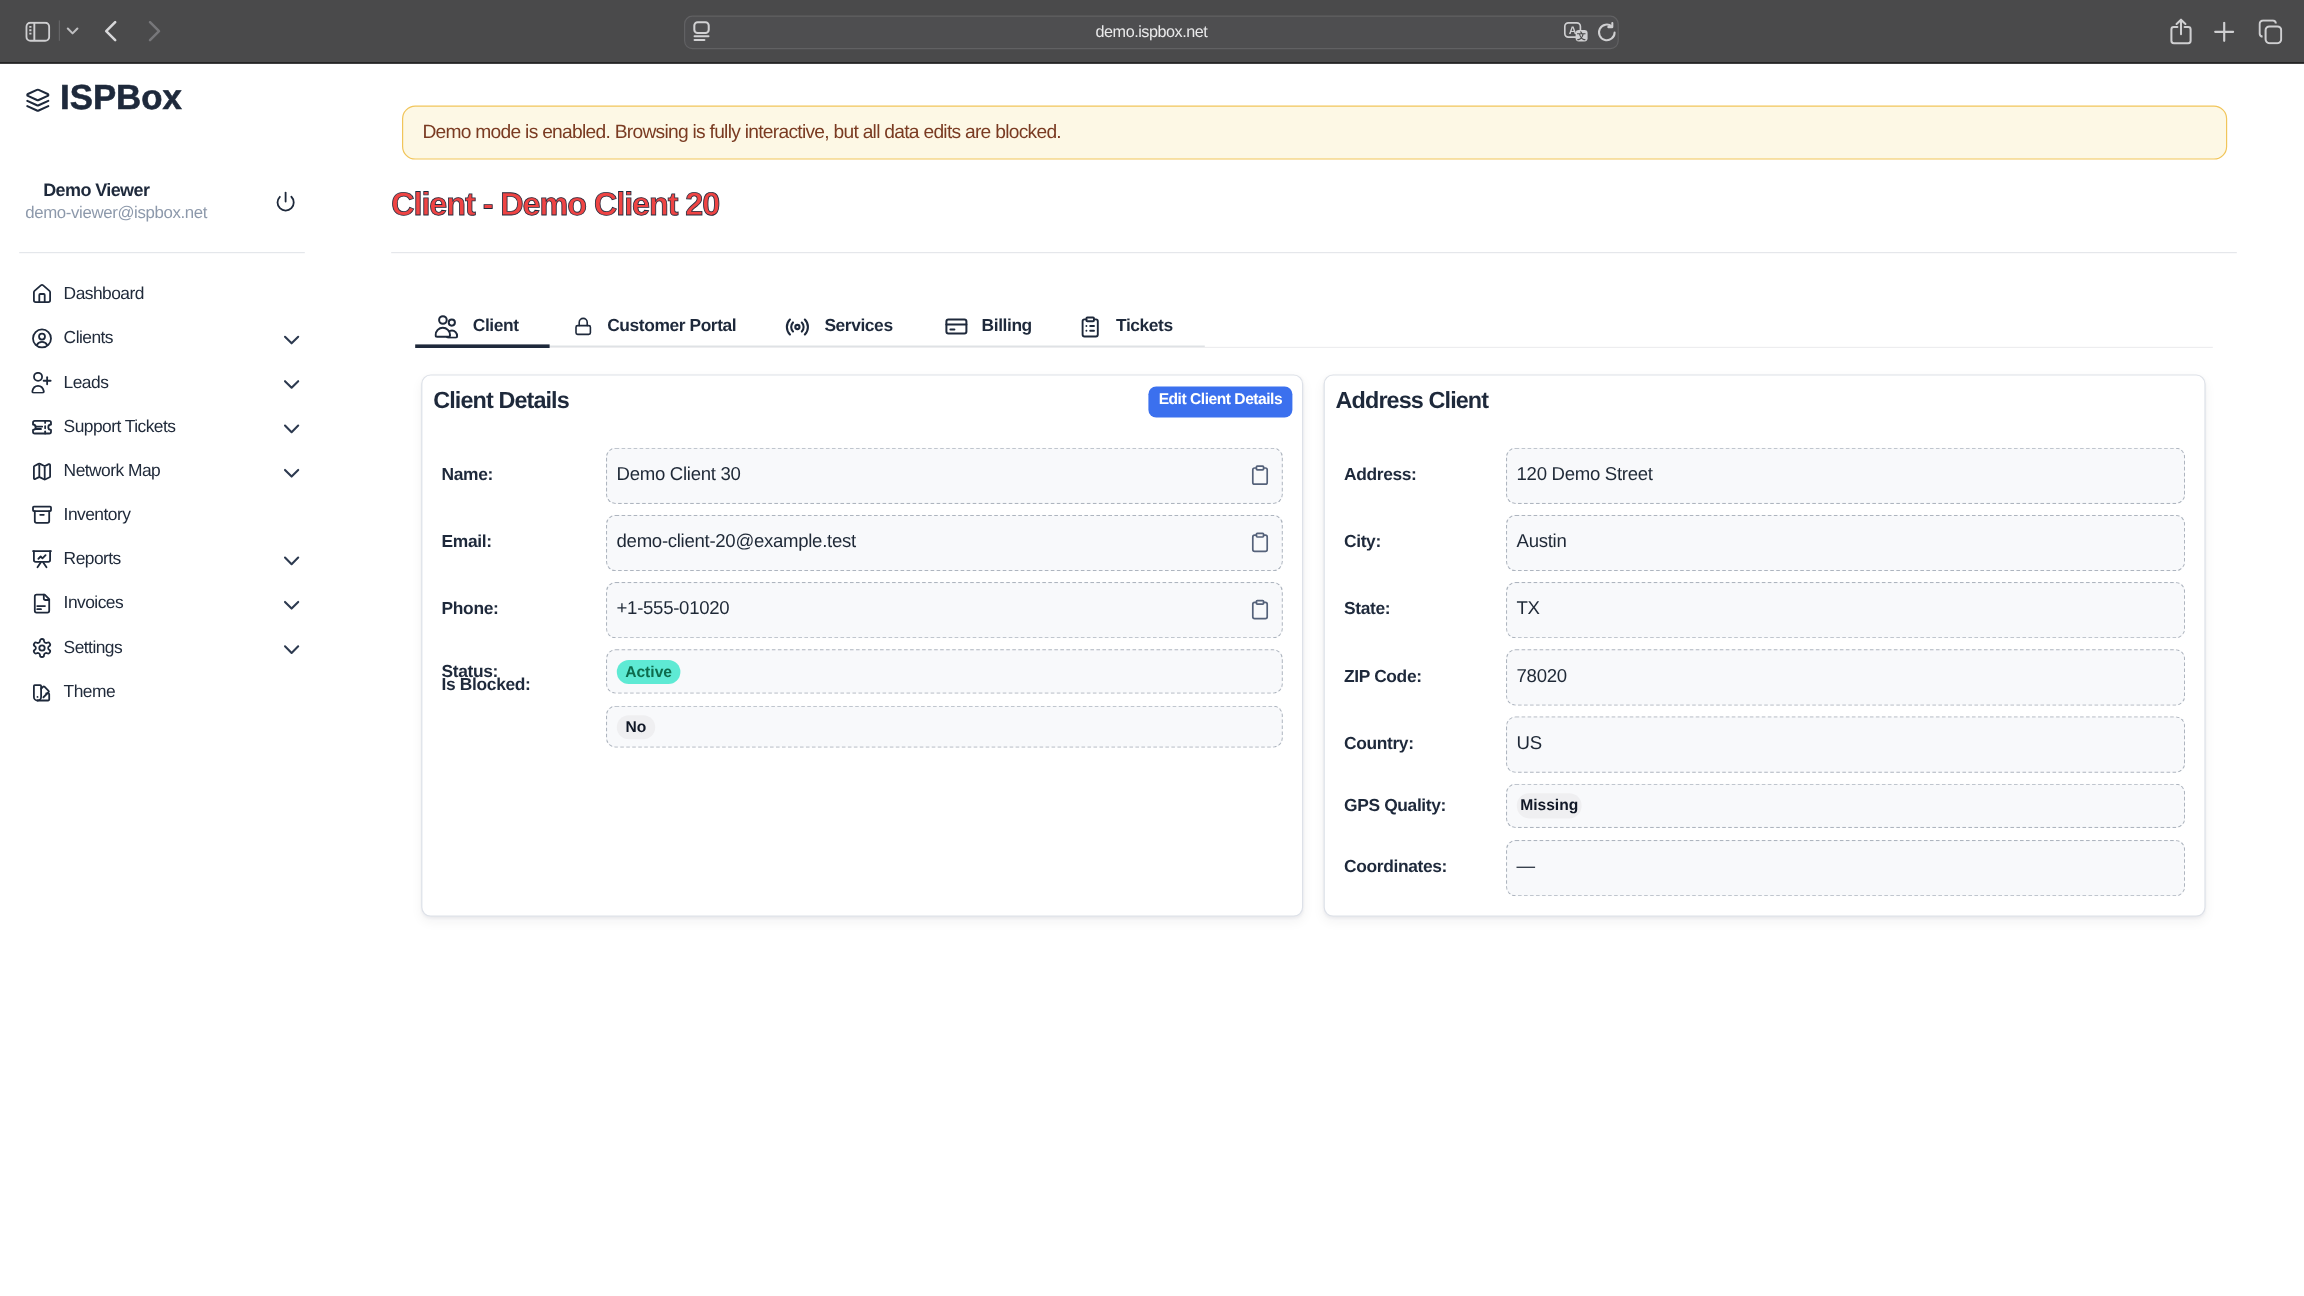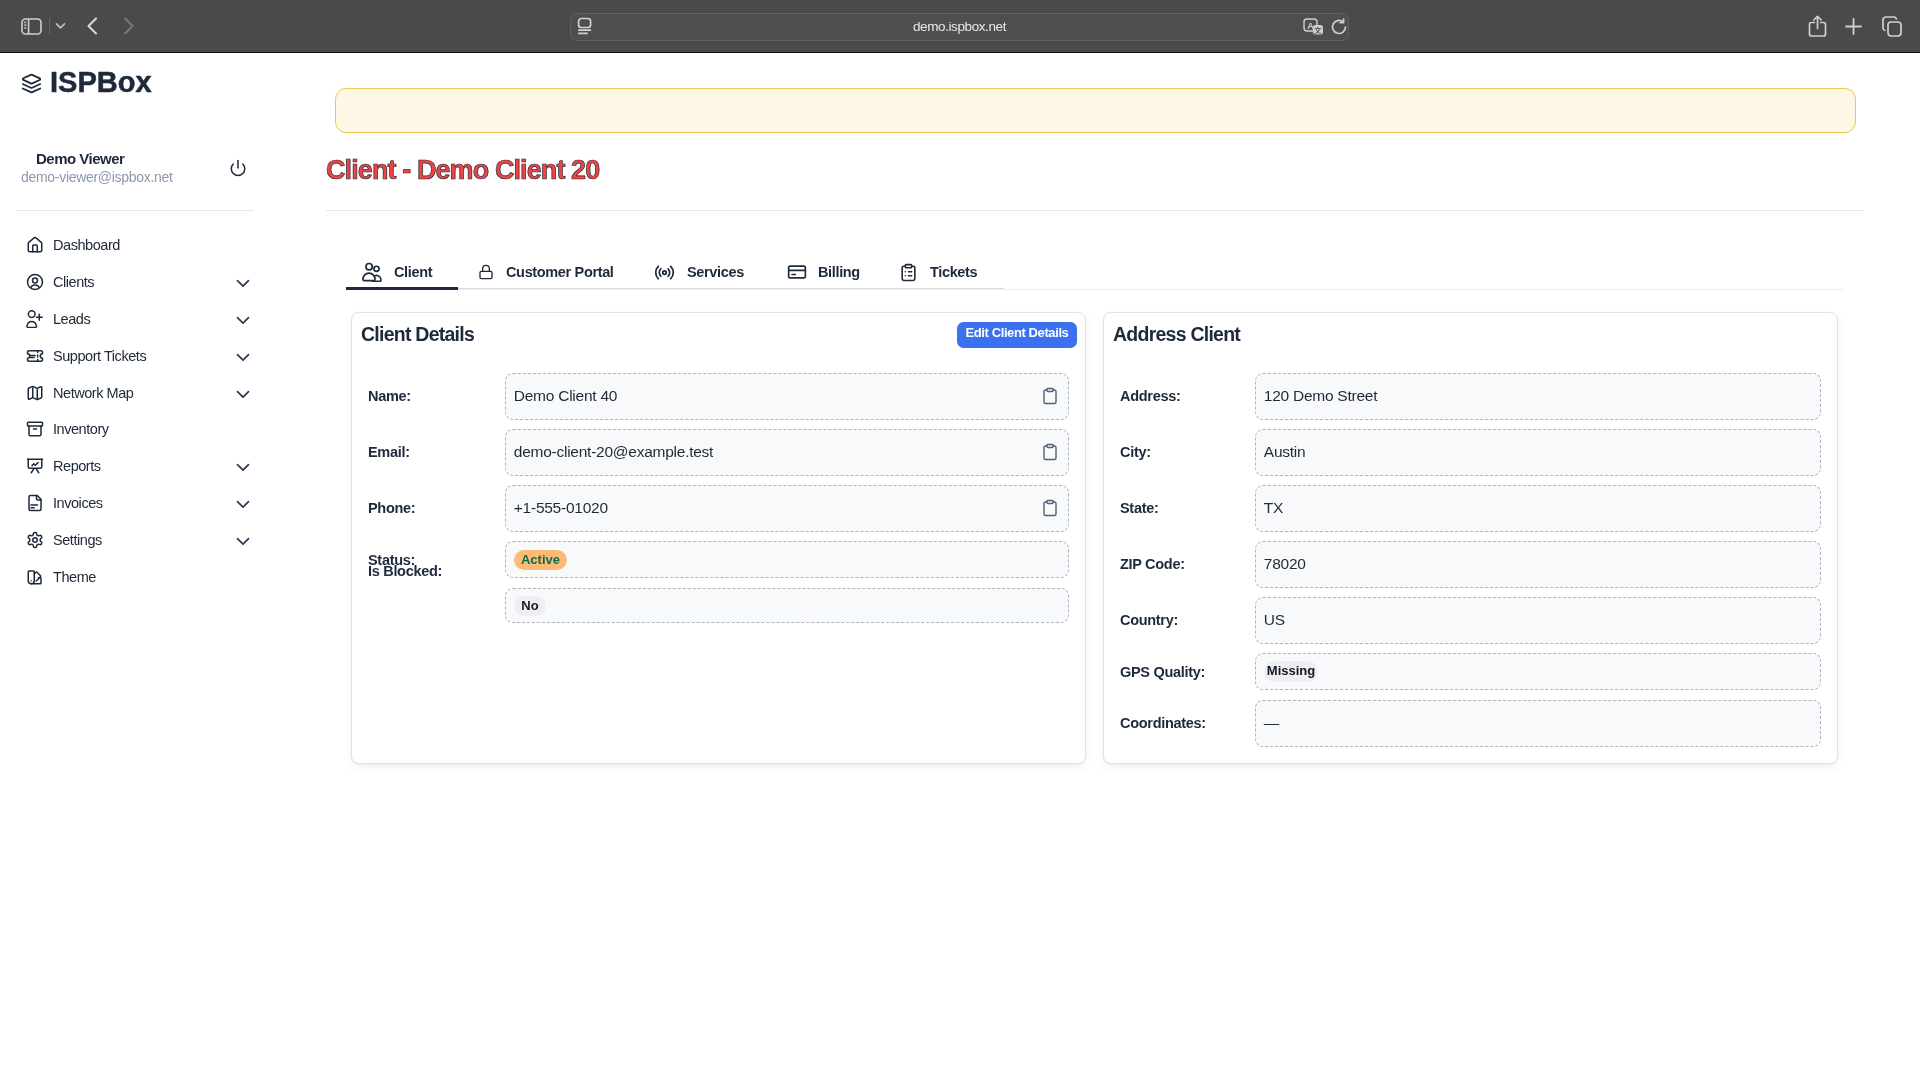--- a/index.html
+++ b/index.html
@@ -234,20 +234,21 @@
           <path d="M 7 17h.01"></path>
           <path d="m11 8 2.3-2.3a1 1 0 0 1 1.4 0l4.6 4.6a1 1 0 0 1 0 1.4L13.6 17.4"></path>
         </svg>
     <div class="nlabel">Theme</div>
 
   </div>
     </div>
 
 
   <div id="banner"></div>
+  <div id="bannerText">Demo mode is enabled. Browsing is fully interactive, but all data edits are blocked.</div>
   <div id="h1">Client - Demo Client 20</div>
   <div id="hr1"></div>
 
   <div id="tabborder-full"></div>
   <div id="tabborder-dark"></div>
   <div id="tabactive"></div>
   <div id="tabs">
       <svg class="tabicon" style="left:362px;top:262.0px" width="20" height="20" viewBox="0 0 24 24" fill="none" stroke="#1e293b" stroke-width="2" stroke-linecap="round" stroke-linejoin="round">
         <circle cx="17.4" cy="8.2" r="3.1" fill="#fff"></circle>
         <path d="M12.4 21.6 a5.15 5.5 0 0 1 10.3 0 l0 0.3 a1.4 1.4 0 0 1 -1.4 1.4 h-7.5 a1.4 1.4 0 0 1 -1.4 -1.4 z" fill="#fff"></path>
@@ -286,21 +287,21 @@
     </div>
 
   <div class="card" id="card1"></div>
   <div class="card" id="card2"></div>
   <div class="cardtitle" style="left:361px;top:323px">Client Details</div>
   <div class="cardtitle" style="left:1113px;top:323px">Address Client</div>
   <div id="edbtn">Edit Client Details</div>
   <div id="fields">
       <div class="flabel" style="left:368px;top:396.25px">Name:</div>
   <div class="fbox" style="left:505px;top:373px;width:564px;height:46.5px"></div>
-      <div class="fval" style="left:513.8px;top:396.25px">Demo Client 40</div>
+      <div class="fval" style="left:513.8px;top:396.25px">Demo Client 30</div>
       <div class="copyico" style="left:1041px;top:387.25px">
         <svg width="18" height="18" viewBox="0 0 24 24" fill="none" stroke="#55627a" stroke-width="1.9" stroke-linecap="round" stroke-linejoin="round">
           <rect width="8" height="4" x="8" y="2" rx="1" ry="1"></rect>
           <path d="M16 4h2a2 2 0 0 1 2 2v14a2 2 0 0 1-2 2H6a2 2 0 0 1-2-2V6a2 2 0 0 1 2-2h2"></path>
         </svg>
       </div>
       <div class="flabel" style="left:368px;top:452.25px">Email:</div>
   <div class="fbox" style="left:505px;top:429px;width:564px;height:46.5px"></div>
       <div class="fval" style="left:513.8px;top:452.25px">demo-client-20@example.test</div>
       <div class="copyico" style="left:1041px;top:443.25px">
@@ -313,21 +314,21 @@
   <div class="fbox" style="left:505px;top:485px;width:564px;height:46.5px"></div>
       <div class="fval" style="left:513.8px;top:508.25px">+1-555-01020</div>
       <div class="copyico" style="left:1041px;top:499.25px">
         <svg width="18" height="18" viewBox="0 0 24 24" fill="none" stroke="#55627a" stroke-width="1.9" stroke-linecap="round" stroke-linejoin="round">
           <rect width="8" height="4" x="8" y="2" rx="1" ry="1"></rect>
           <path d="M16 4h2a2 2 0 0 1 2 2v14a2 2 0 0 1-2 2H6a2 2 0 0 1-2-2V6a2 2 0 0 1 2-2h2"></path>
         </svg>
       </div>
       <div class="flabel" style="left:368px;top:559.5px">Status:</div>
   <div class="fbox" style="left:505px;top:541px;width:564px;height:37px"></div>
-  <div class="pill" style="left:514px;top:549.5px;width:53px;height:20px;line-height:20px;border-radius:10px;background:#fdba74;color:#0d6b4c">Active</div>
+  <div class="pill" style="left:514px;top:549.5px;width:53px;height:20px;line-height:20px;border-radius:10px;background:#5eead4;color:#0d6b4c">Active</div>
       <div class="flabel" style="left:368px;top:571px">Is Blocked:</div>
   <div class="fbox" style="left:505px;top:588px;width:564px;height:35px"></div>
   <div class="pill" style="left:514px;top:595.5px;width:32px;height:20px;line-height:20px;border-radius:10px;background:#efeff1;color:#111827">No</div>
       <div class="flabel" style="left:1120px;top:396.25px">Address:</div>
   <div class="fbox" style="left:1255px;top:373px;width:566px;height:46.5px"></div>
       <div class="fval" style="left:1263.8px;top:396.25px">120 Demo Street</div>
       <div class="flabel" style="left:1120px;top:452.25px">City:</div>
   <div class="fbox" style="left:1255px;top:429px;width:566px;height:46.5px"></div>
       <div class="fval" style="left:1263.8px;top:452.25px">Austin</div>
       <div class="flabel" style="left:1120px;top:508.25px">State:</div>

